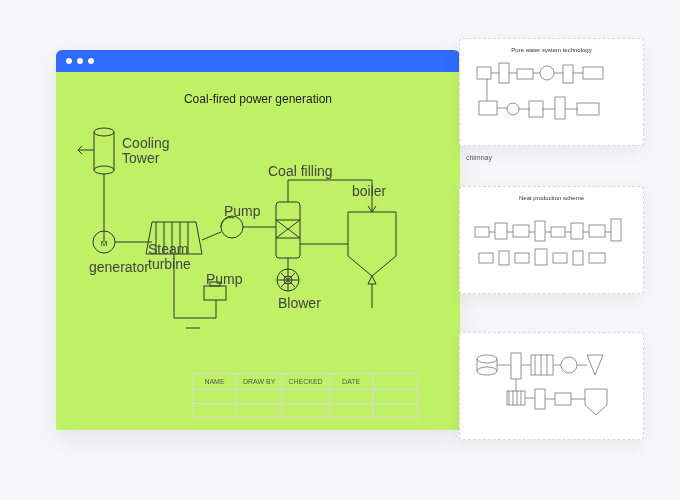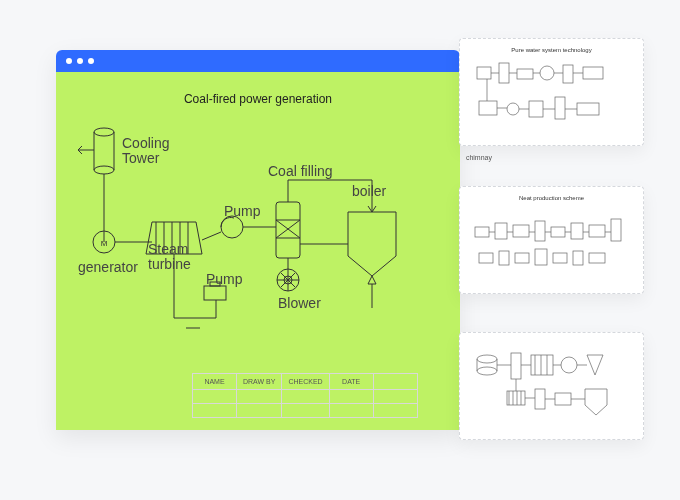--- a/index.html
+++ b/index.html
@@ -153,21 +153,21 @@
         <line x1="160" y1="228" x2="160" y2="246"></line>
 
         <line x1="130" y1="256" x2="144" y2="256"></line>
       </g>
     </svg>
 
     <div class="node-label" style="left:66px; top:64px; white-space:pre;">Cooling
 Tower</div>
     <div class="node-label" style="left:92px; top:126px; white-space:pre;margin-top:44px;">Steam
 turbine</div>
-    <div class="node-label" style="left:22px; top:188px;">generator</div>
+    <div class="node-label" style="left:33px; top:188px;">generator</div>
     <div class="node-label" style="left:168px; top:132px;">Pump</div>
     <div class="node-label" style="left:150px; top:200px;">Pump</div>
     <div class="node-label" style="left:222px; top:224px;">Blower</div>
     <div class="node-label" style="left:296px; top:112px;">boiler</div>
     <div class="node-label" style="left:212px; top:92px;text-align:center;">Coal filling</div>
 
     <table class="info-table">
       <tbody>
           <tr>
         <th>NAME</th>

